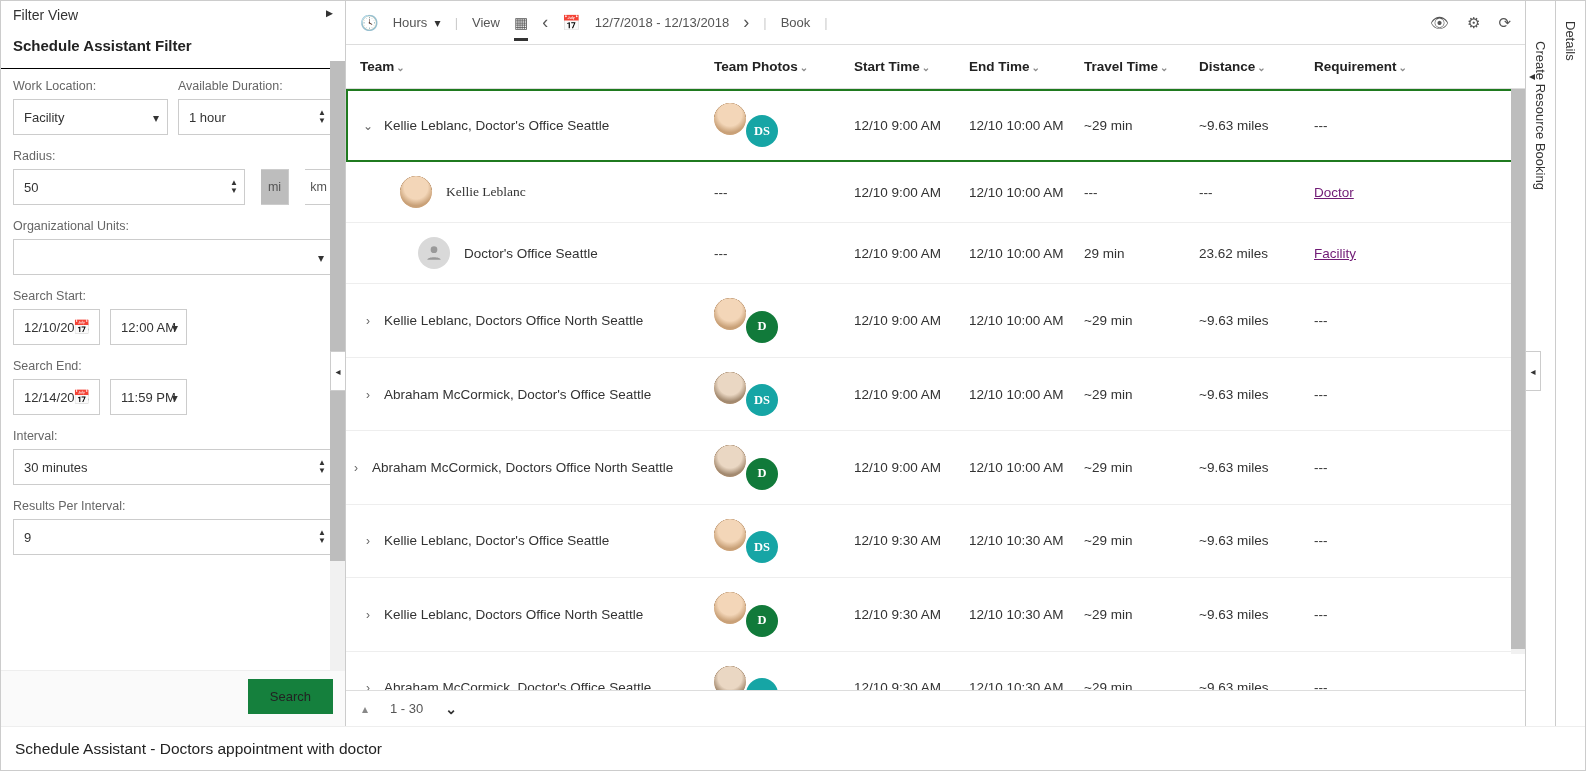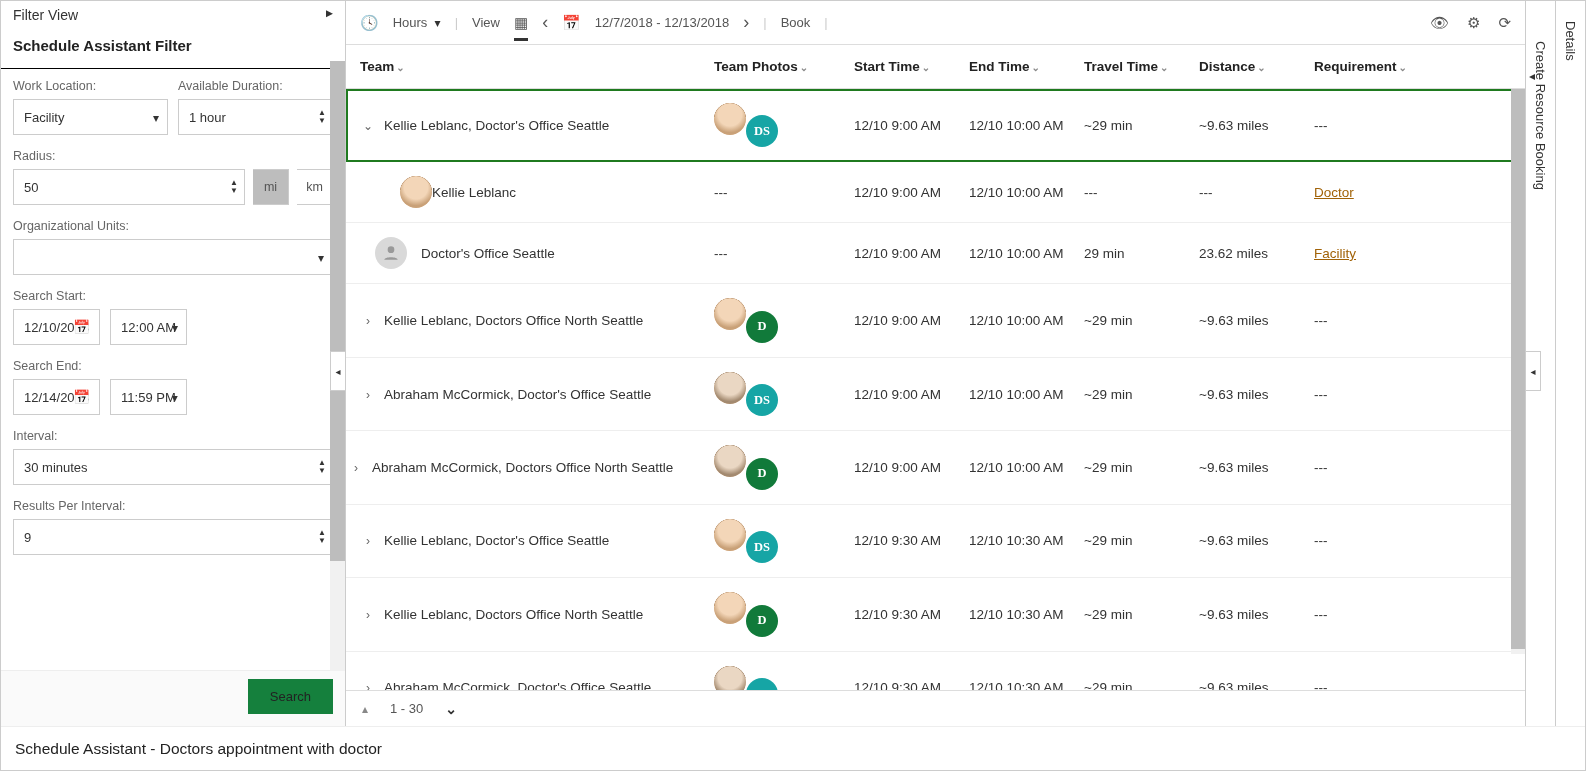--- a/index.html
+++ b/index.html
@@ -15,23 +15,23 @@
   .scrollfake { position:absolute; right:0; top:60px; width:15px; bottom:55px; background:transparent;}
   .scrollfake .track{ position:absolute; top:0;bottom:0;right:0;width:15px; background:#f1f1f1;}
   .scrollfake .thumb{ position:absolute; top:0; height:500px; right:0; width:15px; background:#bdbdbd;}
   .row2 { display:flex; gap:10px; }
   .field { margin-bottom:14px; flex:1; }
   .field label { display:block; font-size:12.5px; color:#666; margin-bottom:6px; }
   .ctrl { height:36px; border:1px solid #ccc; background:#fff; display:flex; align-items:center; padding:0 10px; font-size:13px; color:#333; position:relative; }
   .ctrl .caret-down { position:absolute; right:8px; top:50%; transform:translateY(-50%); }
   .ctrl .spinner { position:absolute; right:6px; top:50%; transform:translateY(-50%); display:flex; flex-direction:column; font-size:8px; line-height:8px;}
   .ctrl .cal-ic { position:absolute; right:8px; top:50%; transform:translateY(-50%); font-size:14px; }
-  .radius-row { display:flex; gap:8px; }
+  .radius-row { display:flex; gap:16px; }
   .radius-row .ctrl { flex:1; }
-  .unit-btn { width:36px; height:36px; border:1px solid #ccc; border-left:0; display:flex; align-items:center; justify-content:center; background:#fff; font-size:12.5px; color:#555;}
+  .unit-btn { width:28px; height:36px; border:1px solid #ccc; border-left:0; display:flex; align-items:center; justify-content:center; background:#fff; font-size:12.5px; color:#555;}
   .unit-btn.active { background:#bdbdbd; }
   .footer-btn-row { padding:8px 12px 12px; display:flex; justify-content:flex-end; border-top:1px solid #eee; background:#fafafa;}
   .search-btn { background:#15803d; border:0; padding:10px 22px; font-size:13px; color:#222; }
   
   .center { flex:1; display:flex; flex-direction:column; min-width:0; }
   .toolbar { height:44px; border-bottom:1px solid #ddd; display:flex; align-items:center; padding:0 14px; gap:14px; color:#555; font-size:13px; background:#fff;}
   .toolbar .sep { color:#ccc; }
   .toolbar .icon { font-size:15px; color:#555; }
   .toolbar .active-underline { border-bottom:3px solid #333; padding-bottom:6px; margin-bottom:-9px;}
   .toolbar-right { margin-left:auto; display:flex; gap:18px; align-items:center;}
@@ -43,21 +43,21 @@
   .sort-ic { font-size:10px; color:#888; margin-left:2px;}
   .chevron { display:inline-block; width:16px; text-align:center; color:#666; font-size:12px; margin-right:8px;}
   .avatar { width:32px; height:32px; border-radius:50%; display:inline-flex; align-items:center; justify-content:center; vertical-align:middle; overflow:hidden;}
   .avatar.gray { background:#d9d9d9; color:#888;}
   .avatar.gray svg { width:20px;height:20px;}
   .badge { width:32px; height:32px; border-radius:50%; color:#fff; font-size:12.5px; font-weight:600; display:inline-flex; align-items:center; justify-content:center; vertical-align:middle;font-family:Liberation Serif, serif;}
   .badge.ds { background:#16a5a5; }
   .badge.d  { background:#117a3a; }
   tr.selected td { background:#fff; }
   tr.selected { outline:2px solid #1f7a1f; outline-offset:-2px; }
-  .req-link { text-decoration:underline; color:#a16207;}
+  .req-link { text-decoration:underline; color:#701a75;}
   .endscroll { position:absolute; right:0; top:44px; bottom:36px; width:14px; background:#f1f1f1;}
   .endscroll .thumb{ position:absolute; top:0; height:560px; width:14px; background:#bdbdbd;}
   .pager { height:36px; border-top:1px solid #ddd; display:flex; align-items:center; gap:22px; padding:0 16px; color:#555; font-size:13px; background:#fff;}
   
   .right-rail { width:30px; border-left:1px solid #ccc; display:flex; flex-direction:column; align-items:center; padding-top:40px; gap:0; background:#fff; position:relative;}
   .right-rail .expand-arrow { position:absolute; top:68px; left:3px; font-size:12px; color:#333;}
   .vtext { writing-mode:vertical-rl; font-size:13px; color:#333; }
   .right-rail2 { width:30px; border-left:1px solid #ccc; display:flex; justify-content:center; padding-top:20px; background:#fff;}
   .right-rail2 .vtext { writing-mode:vertical-rl; font-size:13px; color:#333;}
   
@@ -239,36 +239,36 @@
     <td style="padding-left:14px"><span class="chevron">⌄</span><span>Kellie Leblanc, Doctor's Office Seattle</span></td>
     <td><span class="face"><span class="hair"></span></span><span class="badge ds">DS</span></td>
     <td>12/10 9:00 AM</td>
     <td>12/10 10:00 AM</td>
     <td>~29 min</td>
     <td>~9.63 miles</td>
     <td>---</td>
   </tr>
                 <tr>
     <td style="padding-left:54px">
-        <div style="display:flex;align-items:center;">
+        <div style="display:flex;align-items:center;gap:14px;font-family:Liberation Serif, serif;">
           <span class="face">
                         <span class="hair"></span>
                       </span>
           <span>Kellie Leblanc</span>
         </div>
       </td>
     <td>---</td>
     <td>12/10 9:00 AM</td>
     <td>12/10 10:00 AM</td>
     <td>---</td>
     <td>---</td>
     <td><span class="req-link">Doctor</span></td>
   </tr>
                 <tr>
-    <td style="padding-left:29px">
+    <td style="padding-left:72px">
         <div style="display:flex;align-items:center;gap:14px;">
           <span class="avatar gray">
                         <svg viewBox="0 0 24 24" fill="#999">
                           <circle cx="12" cy="8" r="4"></circle>
                           <path d="M4 20c0-4 16-4 16 0"></path>
                         </svg>
                       </span>
           <span>Doctor's Office Seattle</span>
         </div>
       </td>

